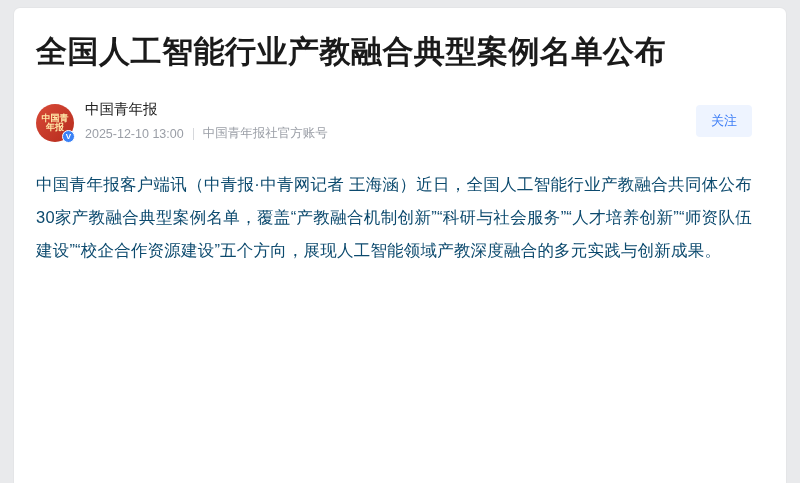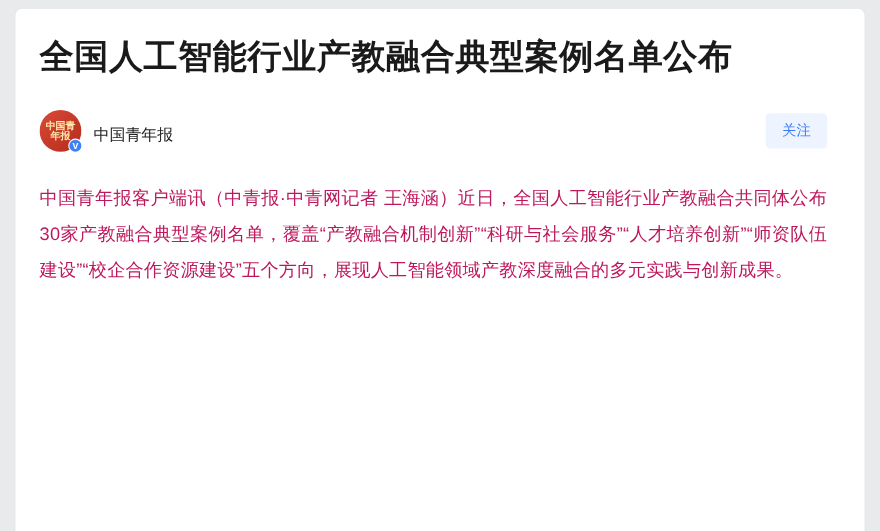--- a/index.html
+++ b/index.html
@@ -121,21 +121,21 @@
     font-size: 13px;
     border: none;
     border-radius: 4px;
     padding: 7px 15px;
     cursor: pointer;
     font-family: "Liberation Sans", "DejaVu Sans", sans-serif;
   }
   .body-text p {
     font-size: 16.5px;
     line-height: 2.0;
-    color: #be185d;
+    color: #0c4a6e;
     margin: 0 0 22px 0;
     text-align: justify;
     letter-spacing: 0.2px;
   }
   .body-text p:last-child {
     margin-bottom: 0;
   }
 </style>
 </head>
 <body>
@@ -146,20 +146,25 @@
 
       <h1 class="headline">全国人工智能行业产教融合典型案例名单公布</h1>
 
       <div class="byline">
         <div class="avatar-wrap">
           <div class="avatar">中国青年报</div>
           <div class="verified-badge">V</div>
         </div>
         <div class="byline-text">
           <div class="source-name">中国青年报</div>
+          <div class="meta-row">
+            <span>2025-12-10 13:00</span>
+            <span class="meta-divider"></span>
+            <span>中国青年报社官方账号</span>
+          </div>
         </div>
         <button class="follow-btn">关注</button>
       </div>
 
       <div class="body-text">
         <p>中国青年报客户端讯（中青报·中青网记者 王海涵）近日，全国人工智能行业产教融合共同体公布30家产教融合典型案例名单，覆盖“产教融合机制创新”“科研与社会服务”“人才培养创新”“师资队伍建设”“校企合作资源建设”五个方向，展现人工智能领域产教深度融合的多元实践与创新成果。</p>
       </div>
 
     </div>
   </div>

